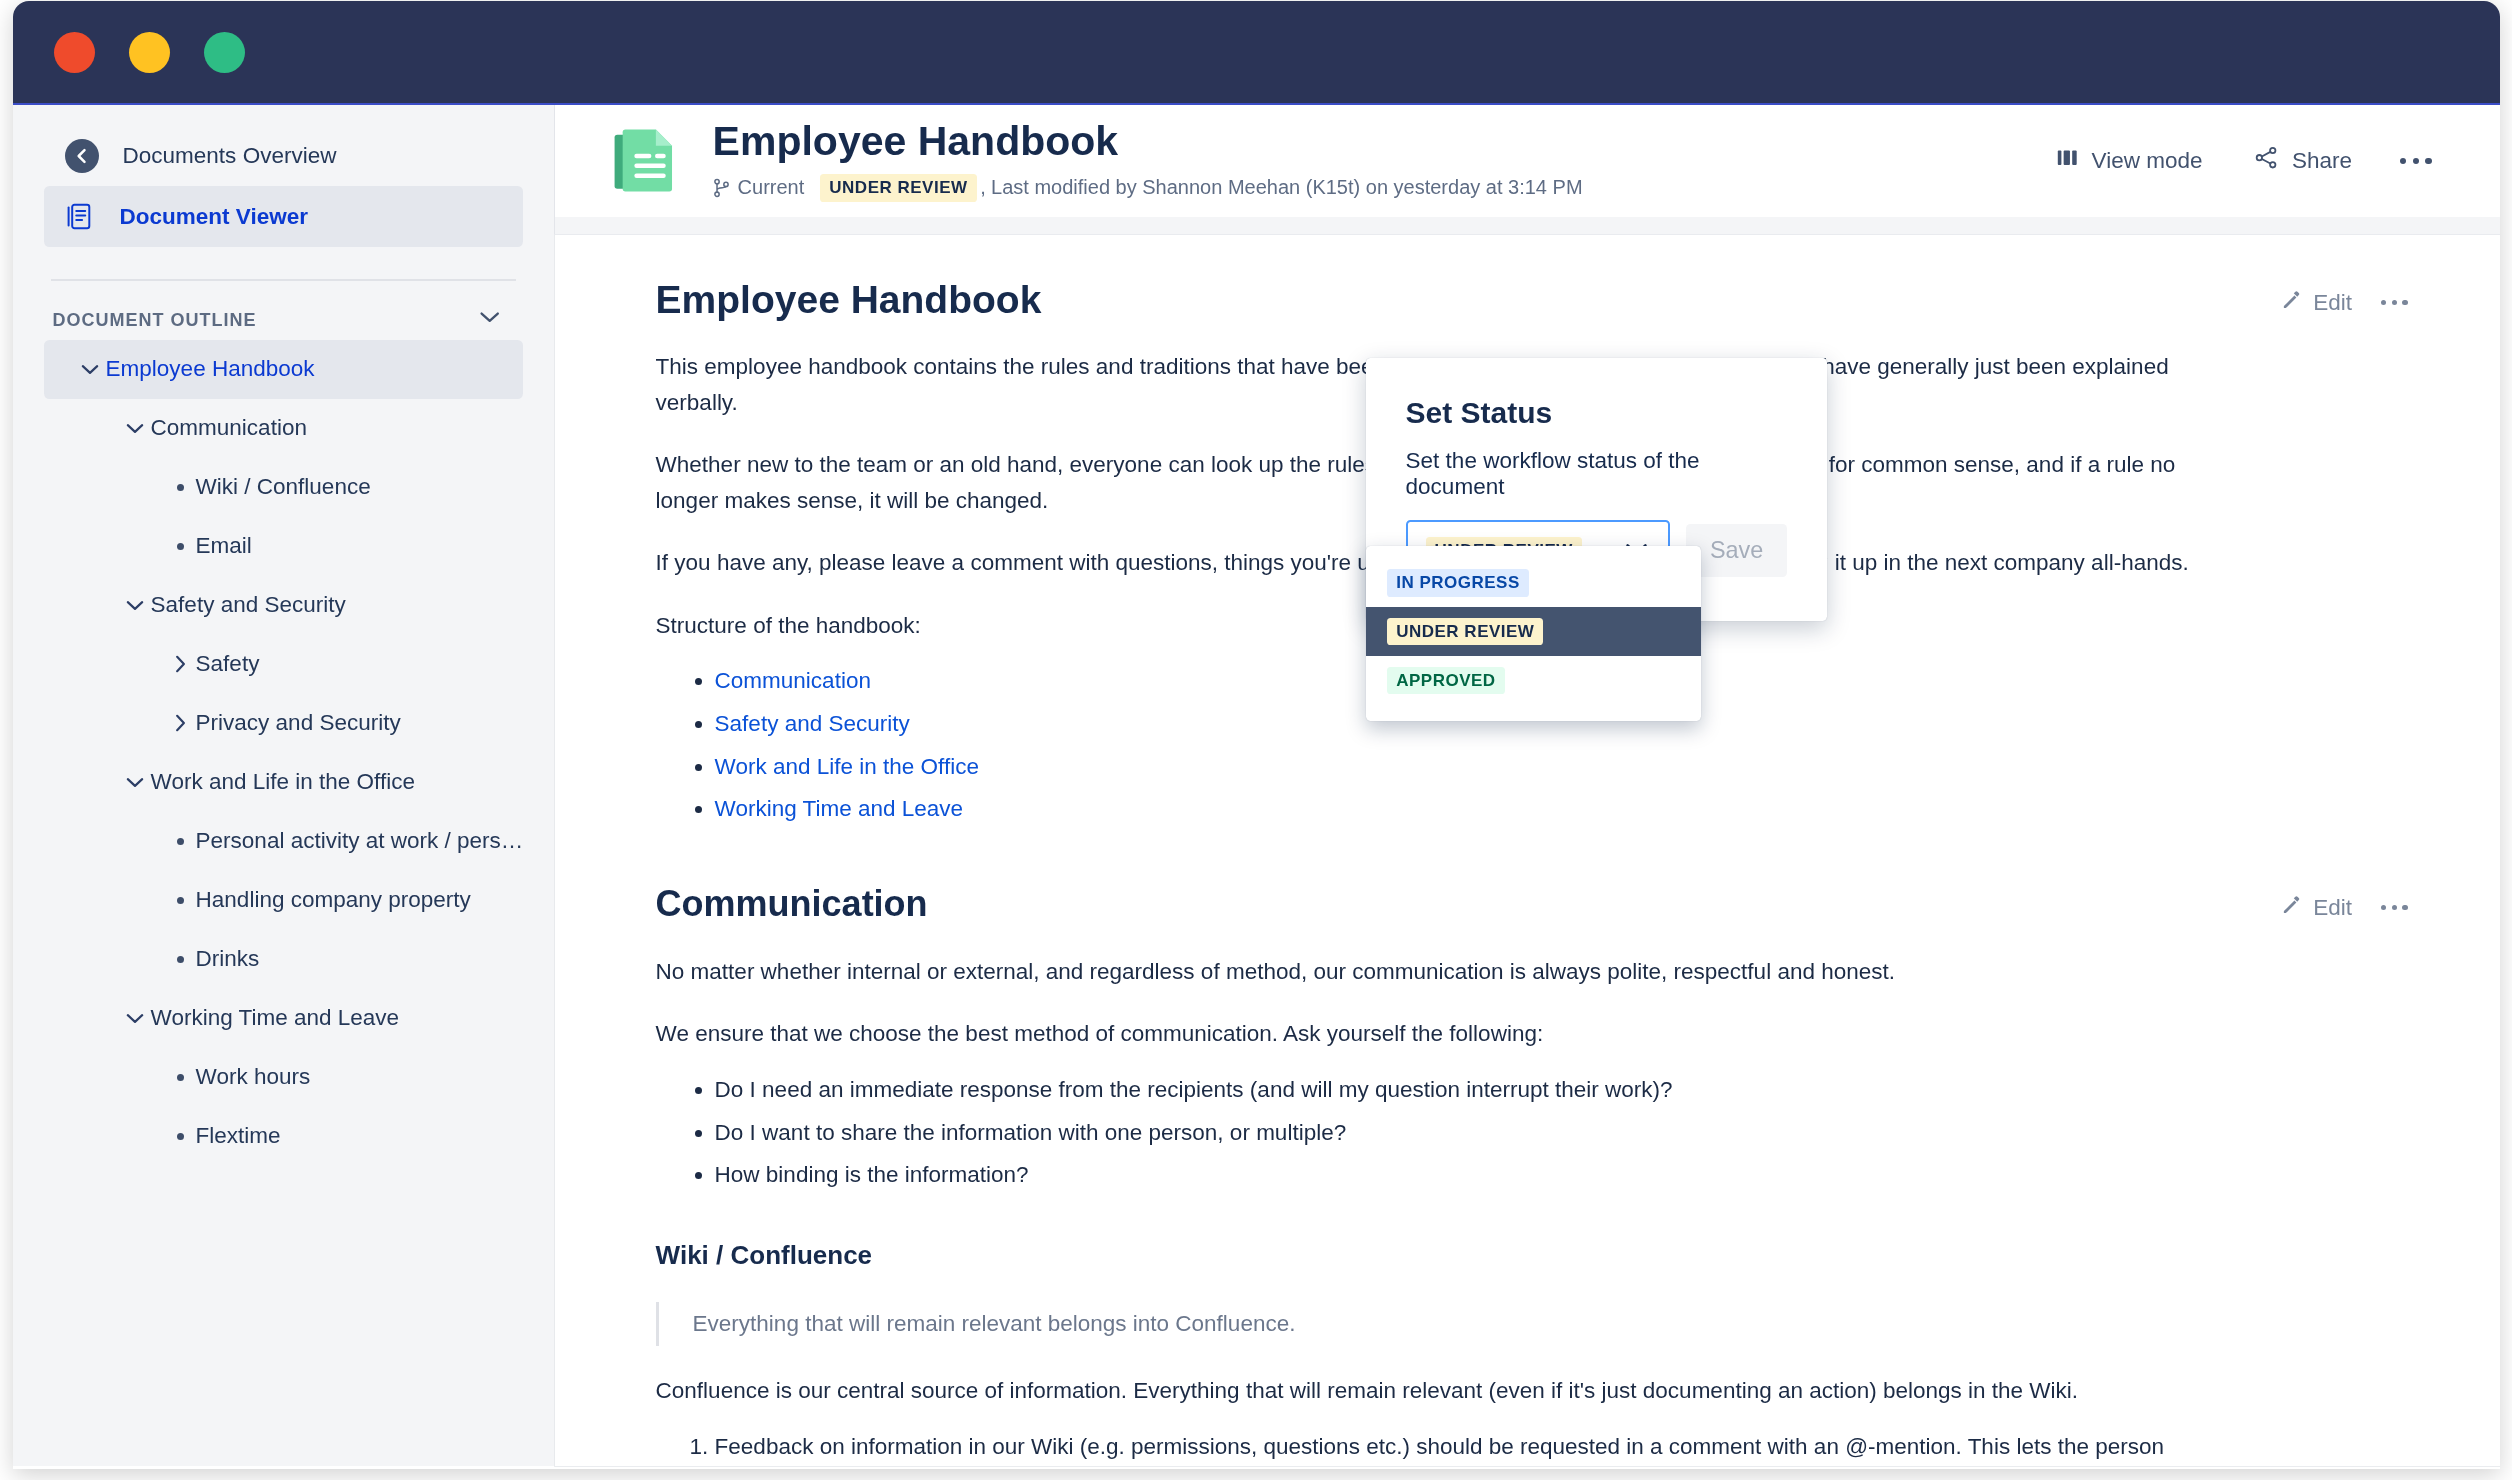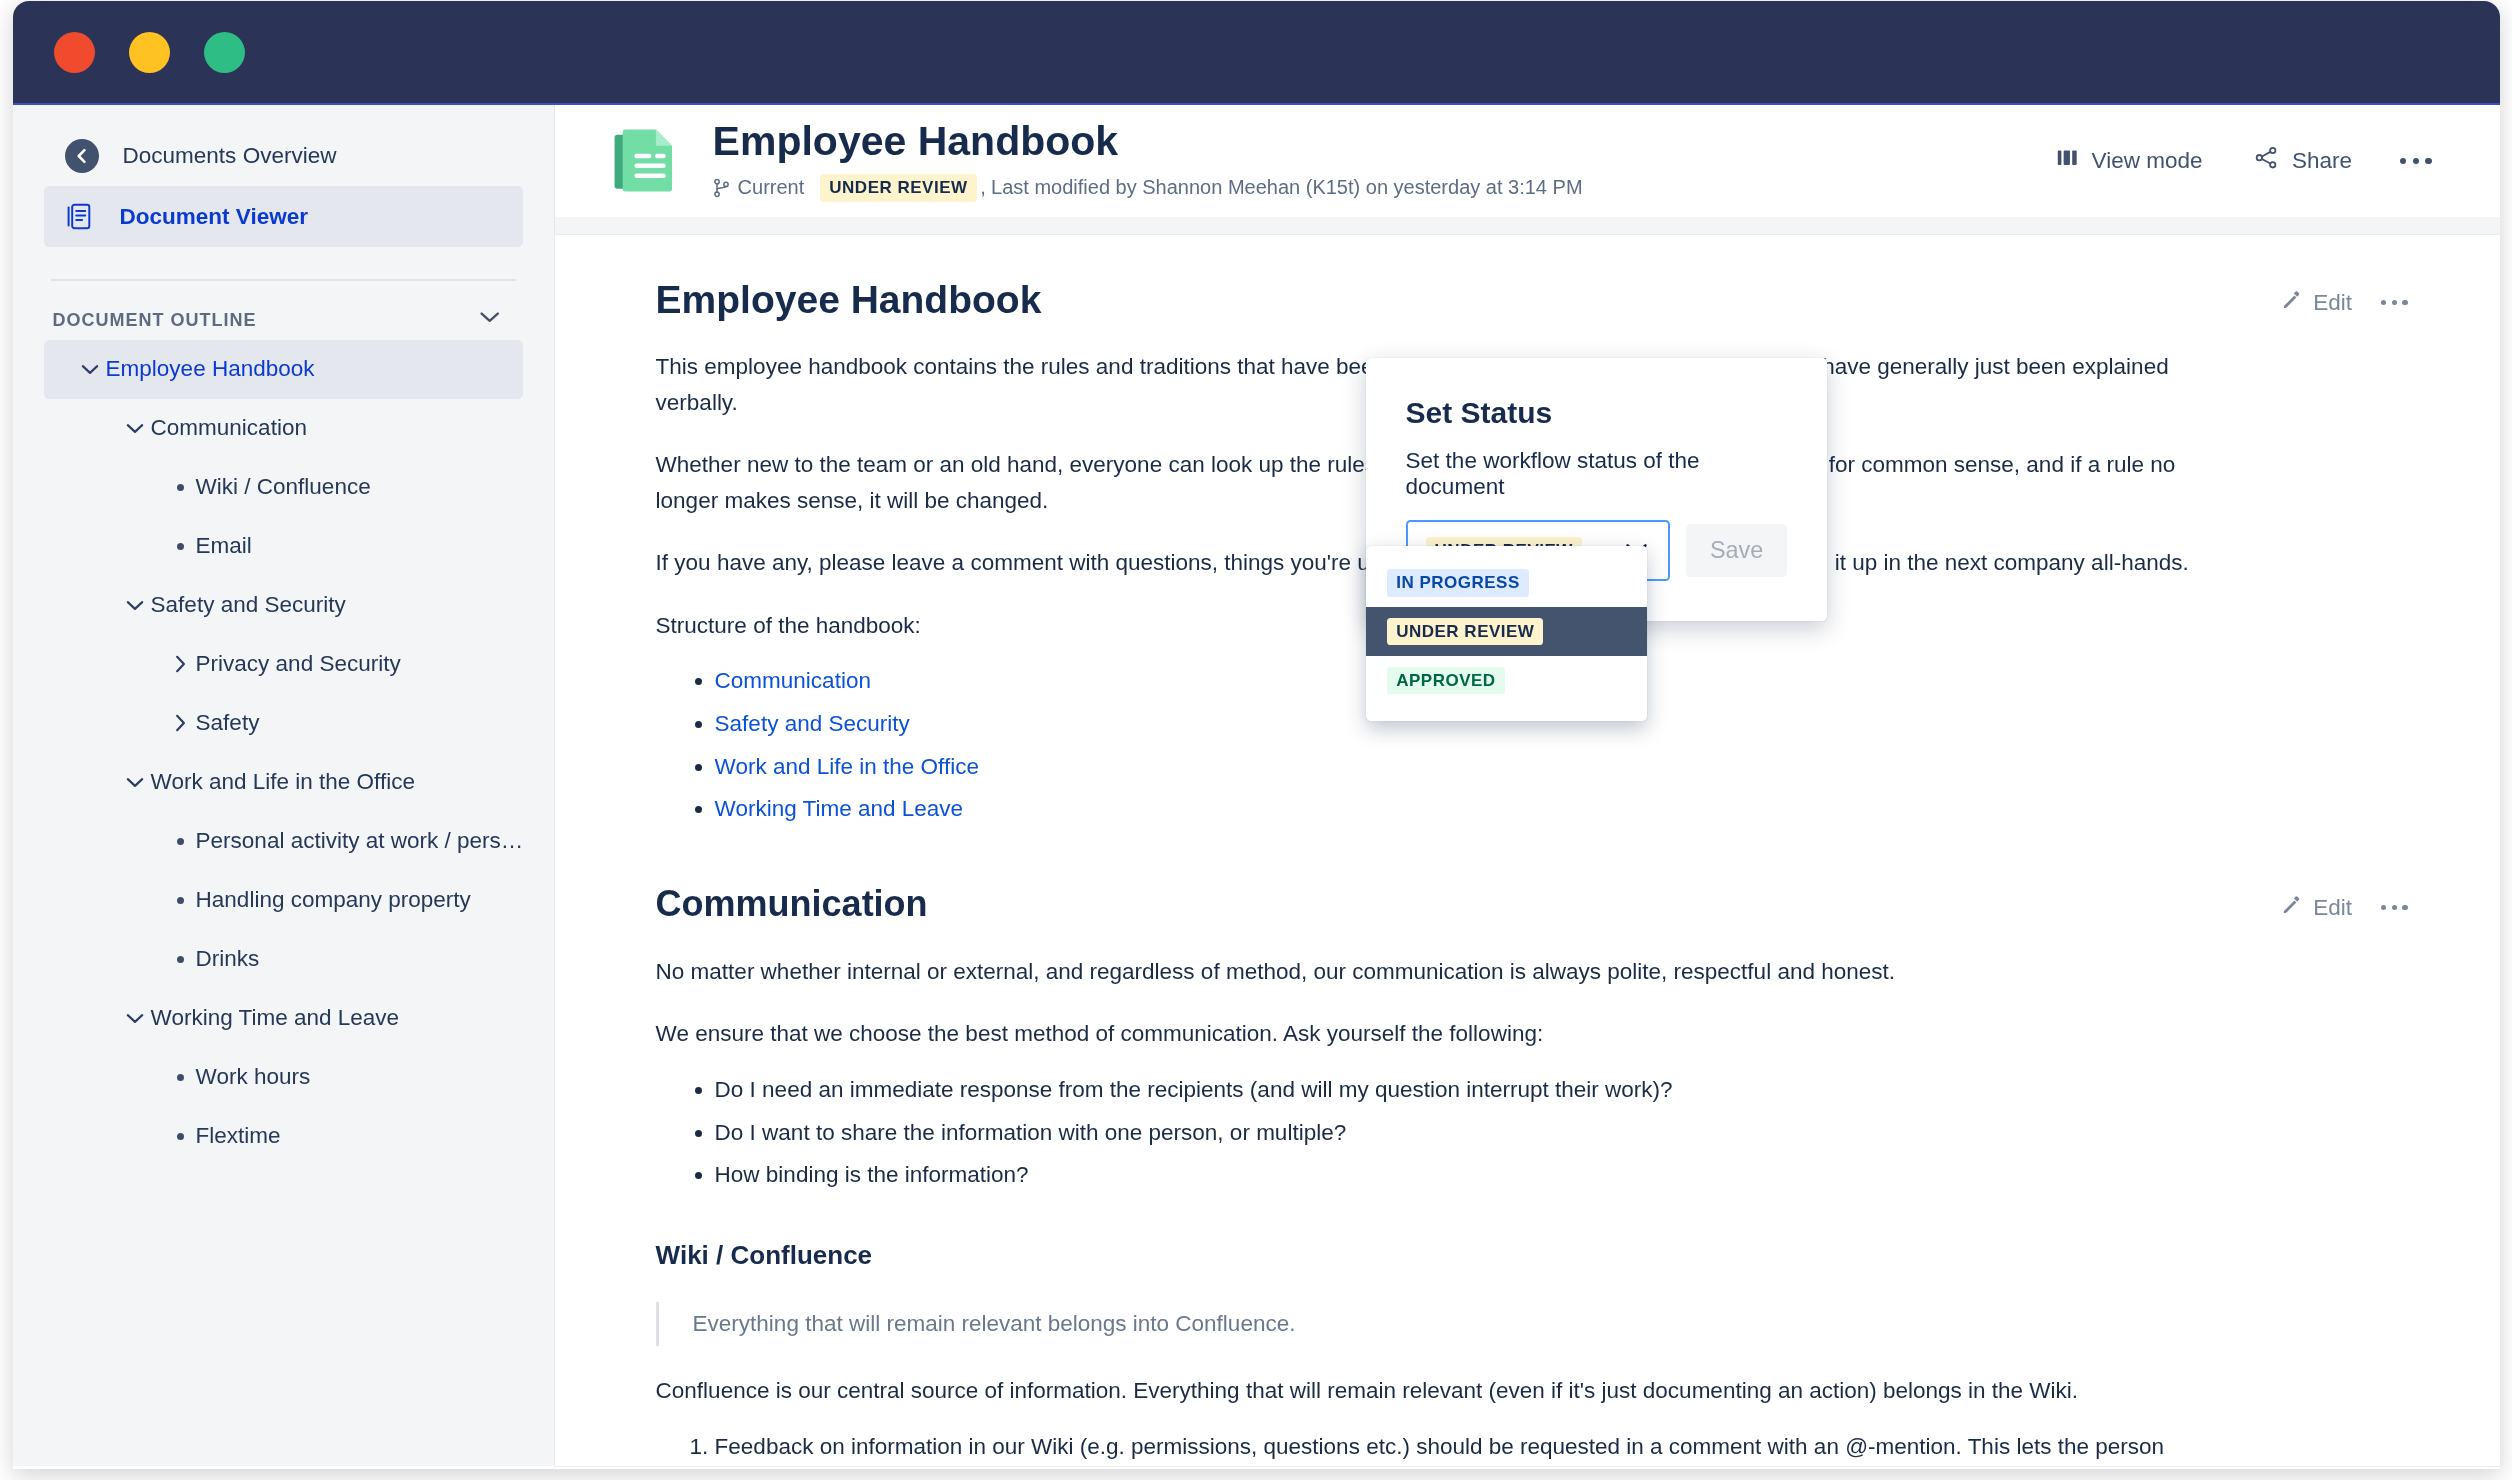--- a/index.html
+++ b/index.html
@@ -156,21 +156,21 @@
   .select-box {
     flex: 1; height: 61px; border: 2.7px solid #4c9aff; border-radius: 4.5px;
     background: #fff; display: flex; align-items: center; padding: 0 18px;
     justify-content: space-between;
   }
   .save-btn {
     background: #f4f5f7; color: #a5adba; font-size: 23.4px;
     padding: 12.6px 23.4px; border-radius: 4.5px; border: none;
   }
   .dropdown {
-    position: absolute; left: 811px; top: 441px; width: 281px;
+    position: absolute; left: 811px; top: 441px; width: 335px;
     background: #ffffff; border-radius: 4.5px;
     box-shadow: 0 7.2px 20px rgba(9,30,66,0.25), 0 0 0.9px rgba(9,30,66,0.31);
     padding: 12.6px 0 16px 0; z-index: 45;
   }
   .dd-item { padding: 10.8px 21.6px; display: flex; align-items: center; }
   .dd-item.hl { background: #44546f; }
 </style>
 </head>
 <body>
 
@@ -253,29 +253,29 @@
               </svg>
             </span>
             <span class="tlabel">Safety and Security</span>
           </div>
           <div class="tree-row lvl3">
             <span class="caret">
               <svg width="12.6" height="20" viewBox="0 0 14 22" fill="none" stroke="#2c3e66" stroke-width="2.4" stroke-linecap="round" stroke-linejoin="round">
                 <path d="M3.5 3 L11 11 L3.5 19"></path>
               </svg>
             </span>
-            <span class="tlabel">Privacy and Security</span>
+            <span class="tlabel">Safety</span>
           </div>
           <div class="tree-row lvl3">
             <span class="caret">
               <svg width="12.6" height="20" viewBox="0 0 14 22" fill="none" stroke="#2c3e66" stroke-width="2.4" stroke-linecap="round" stroke-linejoin="round">
                 <path d="M3.5 3 L11 11 L3.5 19"></path>
               </svg>
             </span>
-            <span class="tlabel">Safety</span>
+            <span class="tlabel">Privacy and Security</span>
           </div>
           <div class="tree-row lvl2">
             <span class="caret">
               <svg width="20" height="12.6" viewBox="0 0 22 14" fill="none" stroke="#2c3e66" stroke-width="2.4" stroke-linecap="round" stroke-linejoin="round">
                 <path d="M3 3.5 L11 11 L19 3.5"></path>
               </svg>
             </span>
             <span class="tlabel">Work and Life in the Office</span>
           </div>
           <div class="tree-row lvl3">

